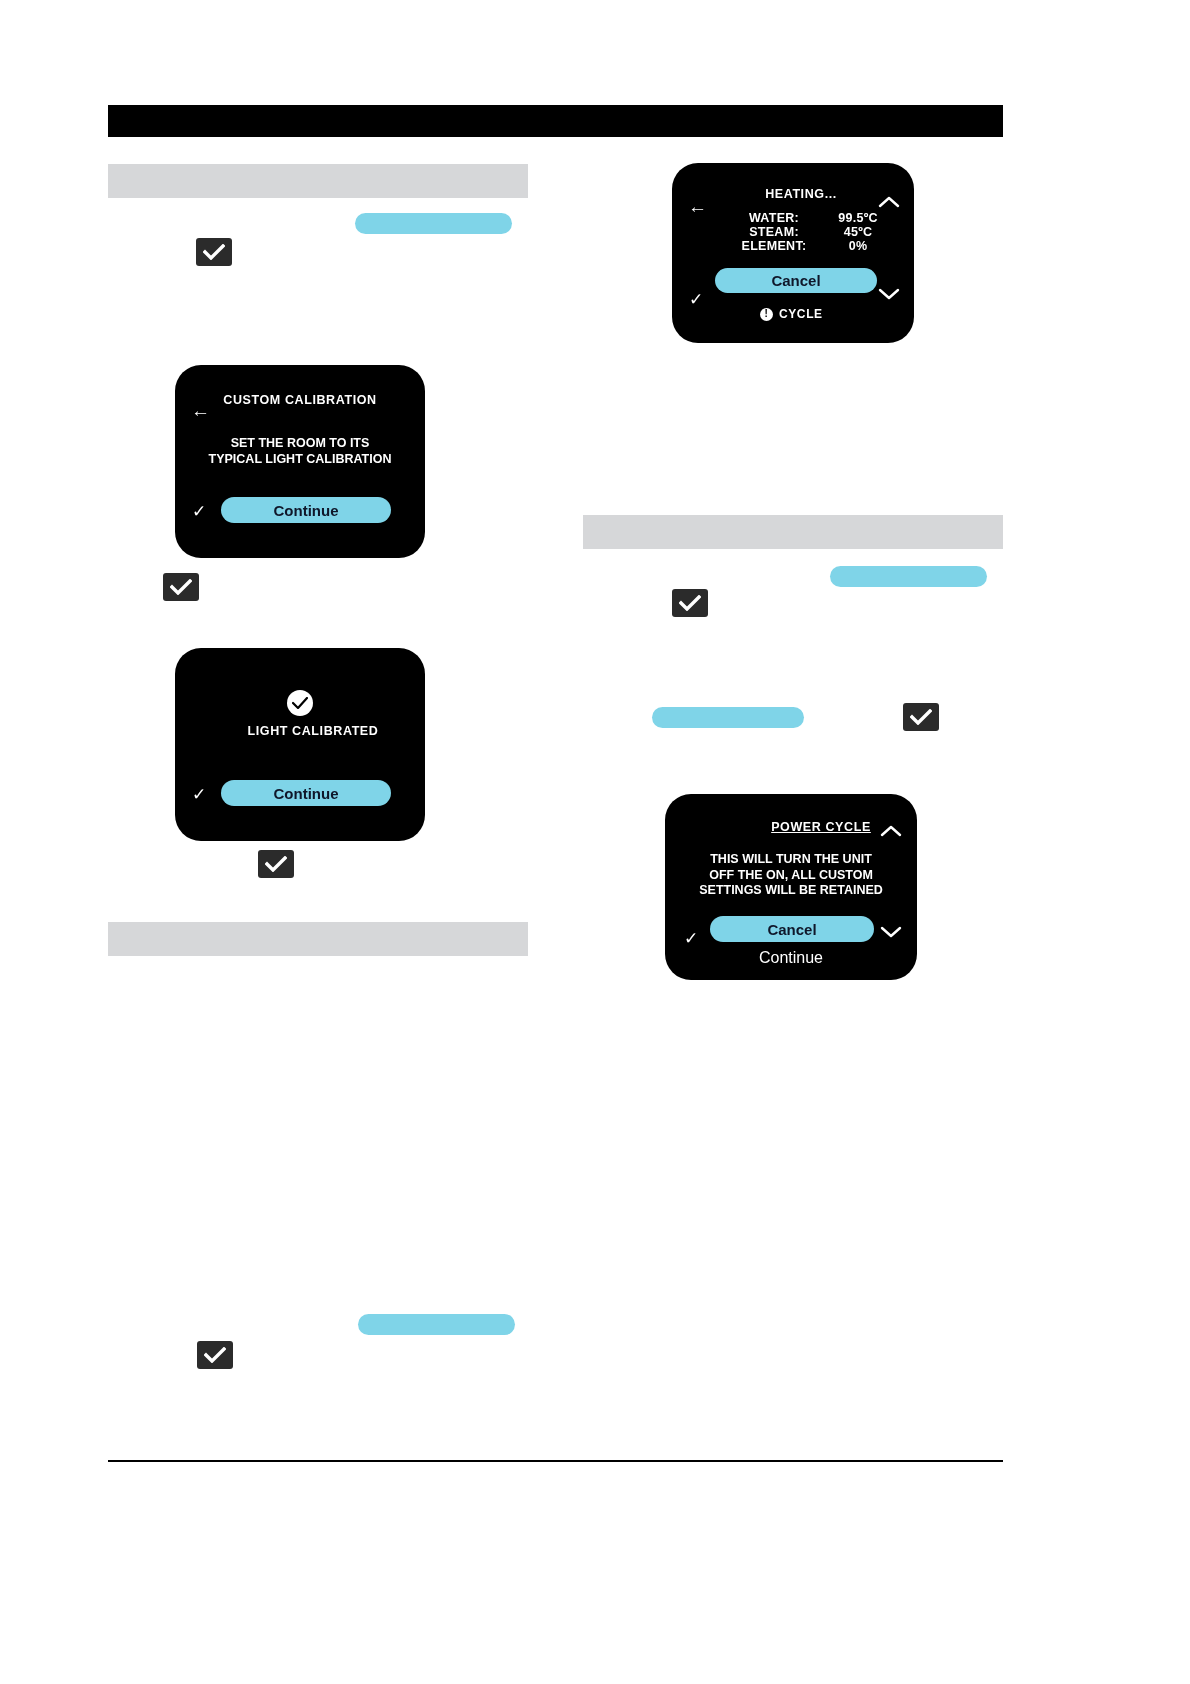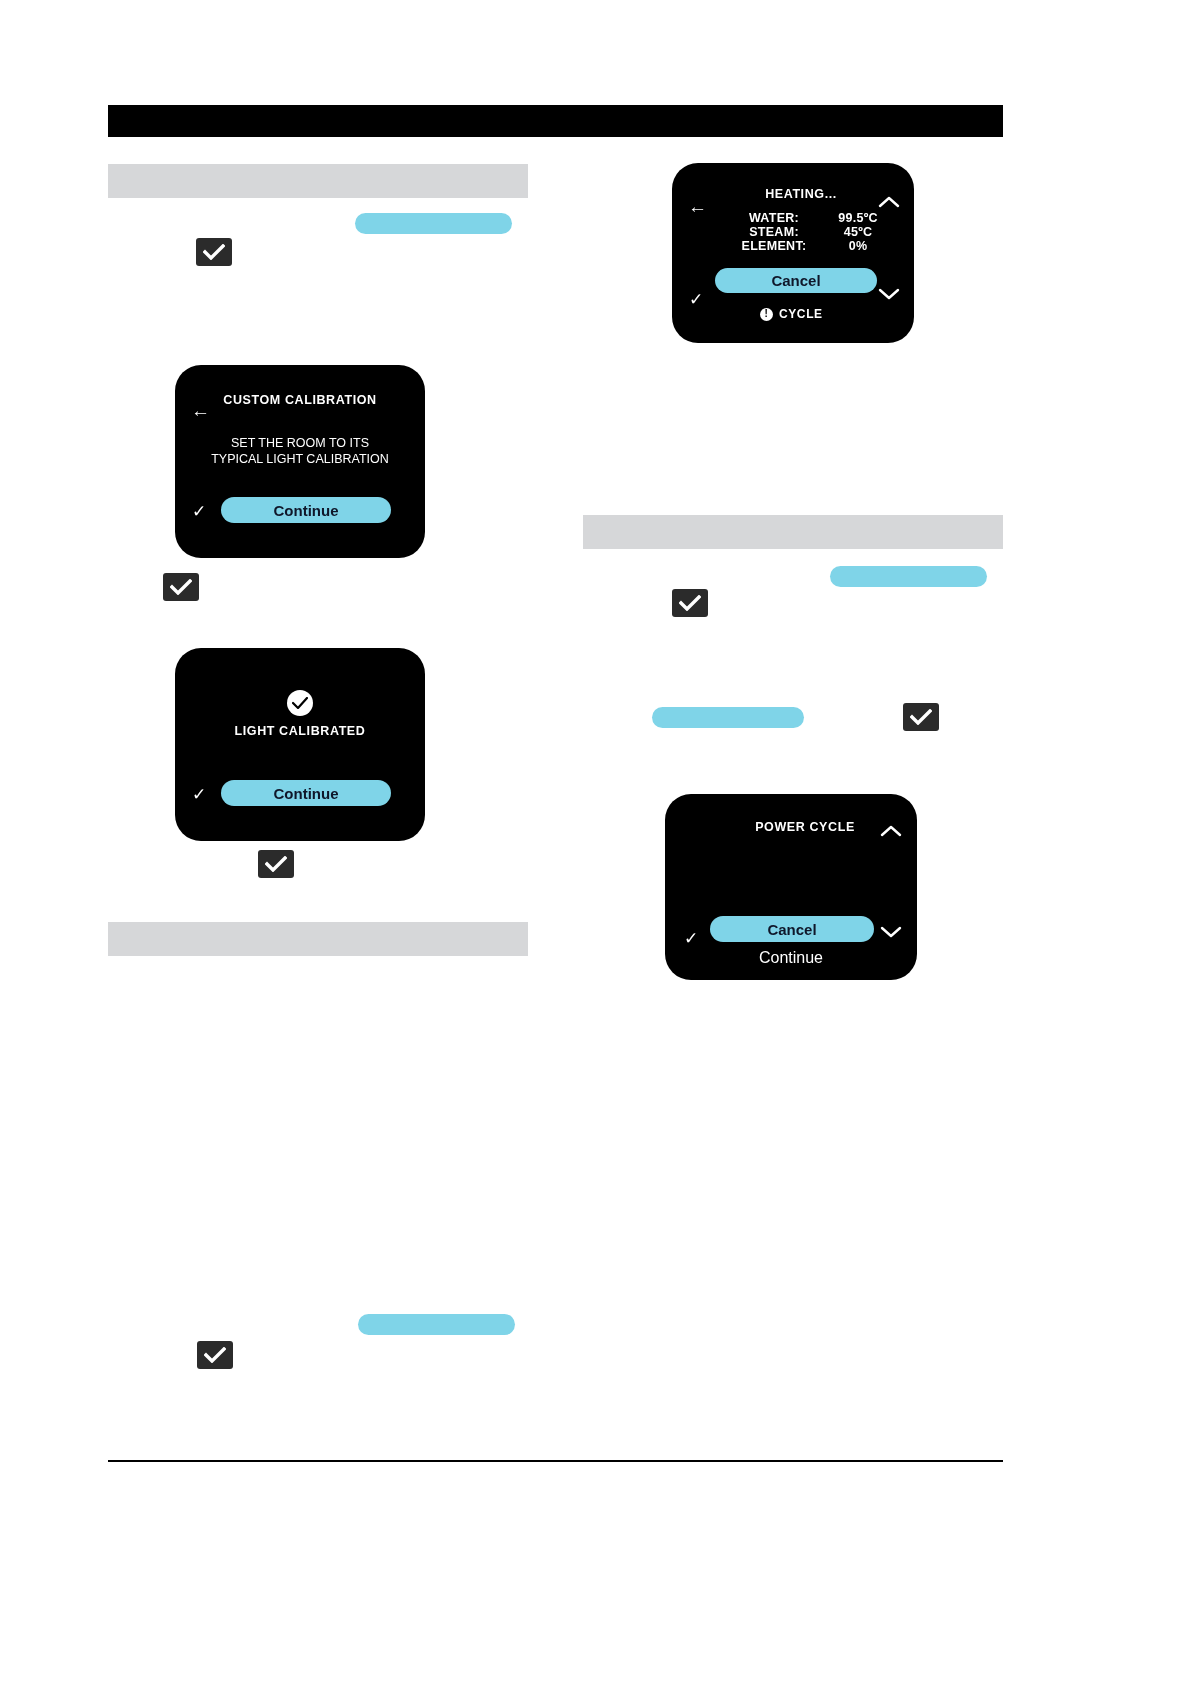--- a/index.html
+++ b/index.html
@@ -68,21 +68,21 @@
     position: absolute;
     box-sizing: border-box;
   }
   .screen-title {
     text-align: center;
     font-weight: bold;
     letter-spacing: 0.6px;
   }
   .screen-body {
     text-align: center;
-    font-weight: normal;
+    font-weight: bold;
     line-height: 1.25;
   }
   .btn-pill {
     background: #7fd4e8;
     color: #0f172a;
     border-radius: 14px;
     text-align: center;
     font-weight: bold;
     display: flex;
     align-items: center;
@@ -183,21 +183,21 @@
 </div>
 
 <div class="screen" style="left:175px; top:648px; width:250px; height:193px;">
 
   <div class="circle-check" style="left:112px; top:42px;">
     <svg width="16" height="12" viewBox="0 0 16 12">
       <polyline points="1,6 6,11 15,1" fill="none" stroke="#000000" stroke-width="2.2" stroke-linecap="round" stroke-linejoin="round"></polyline>
     </svg>
   </div>
 
-  <div class="screen-title abs" style="left:0; top:76px; width:250px; font-size:12.5px;">LIGHT CALIBRATED</div>
+  <div class="screen-title abs" style="left:0; top:76px; width:250px; font-size:12.5px;padding-left:13px;">LIGHT CALIBRATED</div>
 
   <div class="tick-left" style="left:17px; top:138px;">✓</div>
 
   <div class="btn-pill abs" style="left:46px; top:132px; width:170px; height:26px; font-size:15px;">Continue</div>
 </div>
 
 <div class="abs checkbox" style="left:258px; top:850px; width:36px; height:28px;">
   <svg width="22" height="16" viewBox="0 0 22 16">
     <polyline points="2,8 8,14 20,2" fill="none" stroke="#ffffff" stroke-width="3.4" stroke-linecap="square" stroke-linejoin="miter"></polyline>
   </svg>
@@ -264,22 +264,27 @@
 <div class="abs blue-pill" style="left:652px; top:707px; width:152px;"></div>
 
 <div class="abs checkbox" style="left:903px; top:703px; width:36px; height:28px;">
   <svg width="22" height="16" viewBox="0 0 22 16">
     <polyline points="2,8 8,14 20,2" fill="none" stroke="#ffffff" stroke-width="3.4" stroke-linecap="square" stroke-linejoin="miter"></polyline>
   </svg>
 </div>
 
 <div class="screen" style="left:665px; top:794px; width:252px; height:186px;">
 
-  <div class="screen-title abs" style="left:0; top:26px; width:280px; font-size:12.5px;">POWER CYCLE</div>
-
+  <div class="screen-title abs" style="left:16px; top:26px; width:280px; font-size:12.5px;text-decoration:underline;">POWER CYCLE</div>
+
+  <div class="screen-body abs" style="left:0; top:58px; width:252px; font-size:12.5px;">
+    <div>THIS WILL TURN THE UNIT</div>
+    <div>OFF THE ON, ALL CUSTOM</div>
+    <div>SETTINGS WILL BE RETAINED</div>
+  </div>
 
   <svg class="chev" style="left:215px; top:30px;" viewBox="0 0 22 14">
     <polyline points="2,11 11,3 20,11" fill="none" stroke="#ffffff" stroke-width="2.4" stroke-linecap="round" stroke-linejoin="round"></polyline>
   </svg>
   <svg class="chev" style="left:215px; top:131px;" viewBox="0 0 22 14">
     <polyline points="2,3 11,11 20,3" fill="none" stroke="#ffffff" stroke-width="2.4" stroke-linecap="round" stroke-linejoin="round"></polyline>
   </svg>
 
   <div class="tick-left" style="left:19px; top:136px;">✓</div>
 

